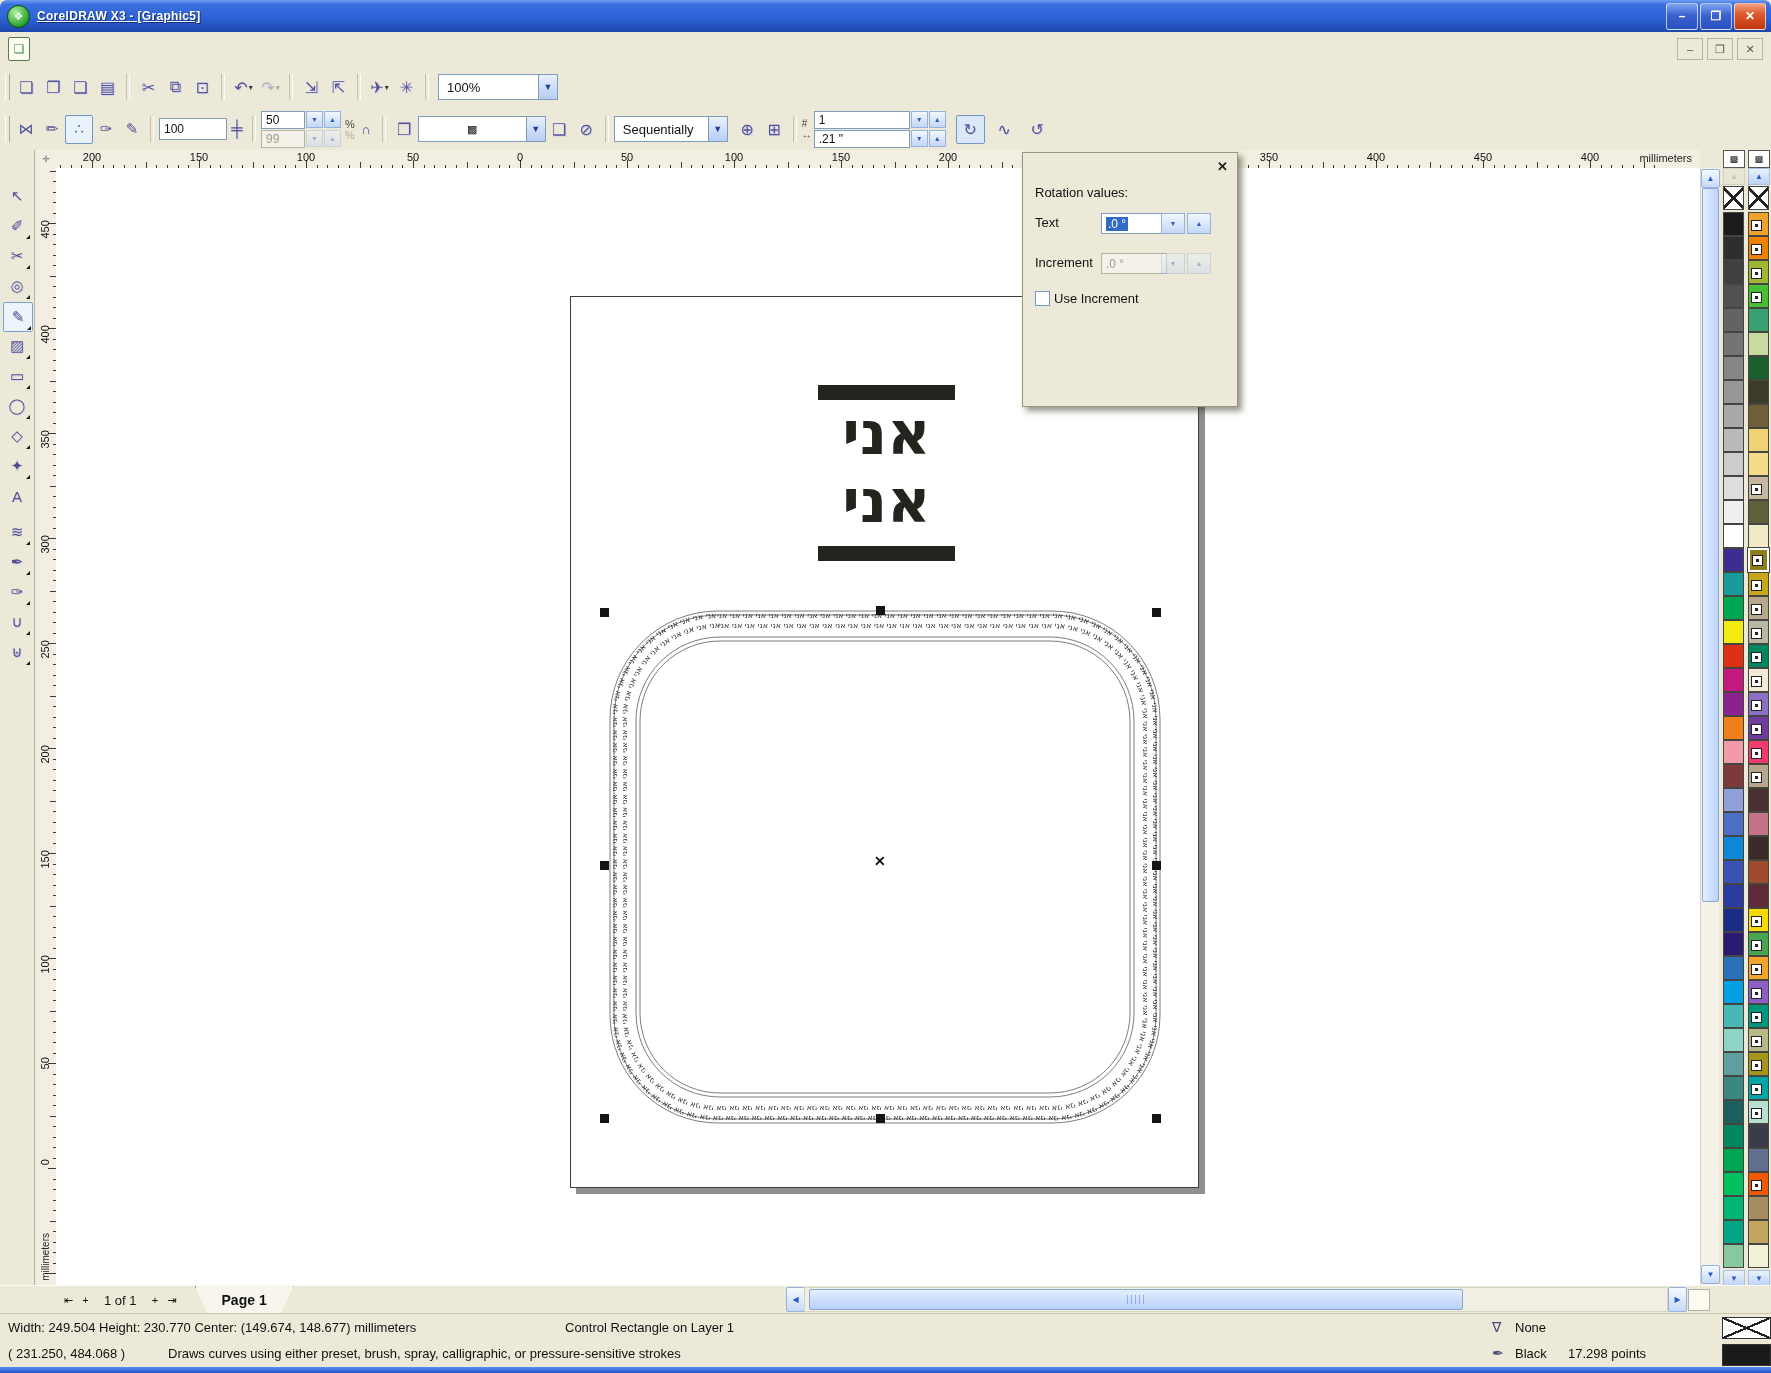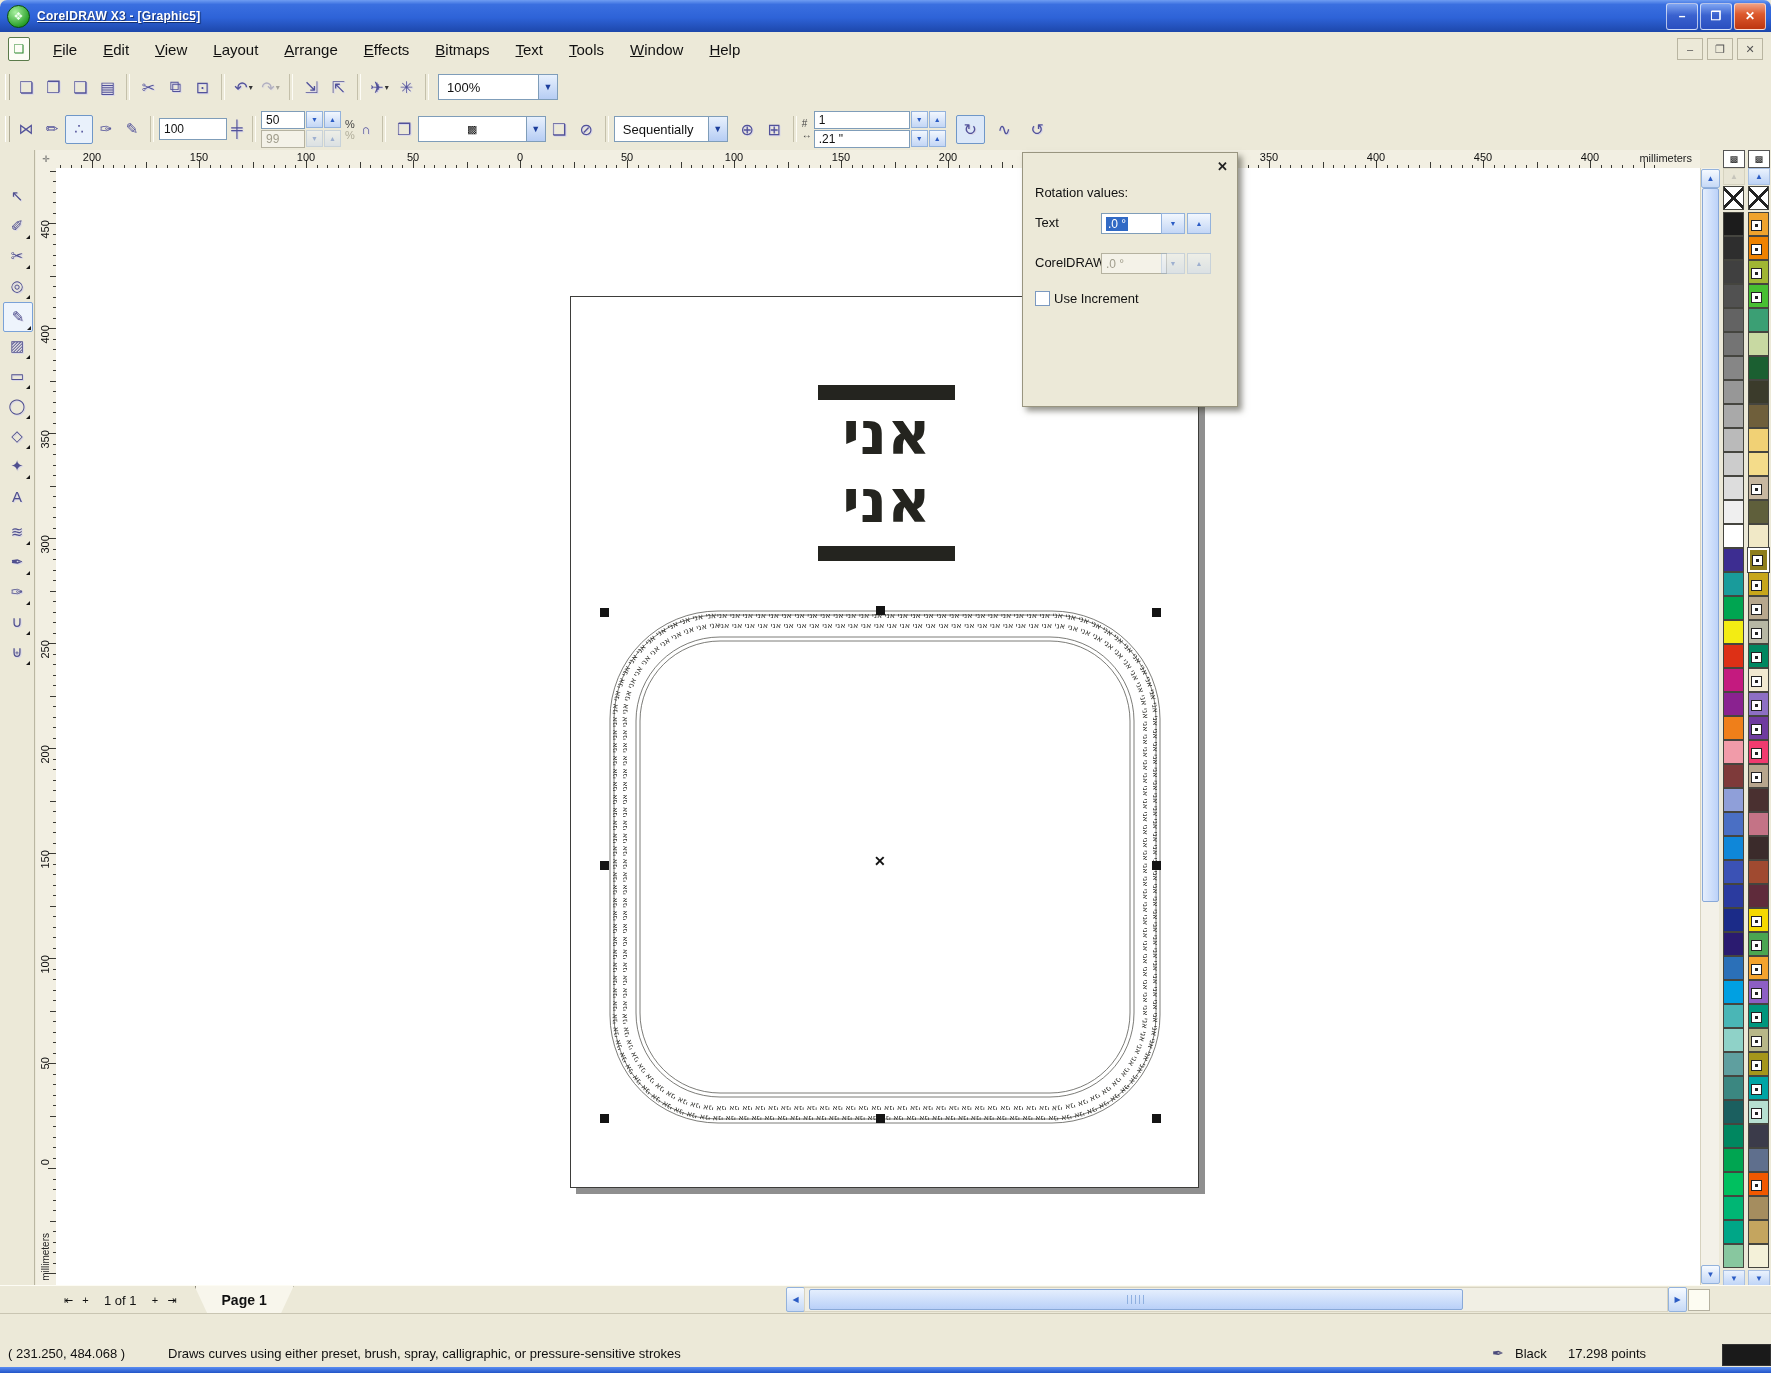--- a/index.html
+++ b/index.html
@@ -165,33 +165,20 @@
     <div class="title-text">CorelDRAW X3 - [Graphic5]</div>
     <div class="win-btns">
       <div class="wbtn">–</div>
       <div class="wbtn">❐</div>
       <div class="wbtn close">✕</div>
     </div>
   </div>
 
   <div class="menubar">
     <div class="doc-icon">❏</div>
-    <div id="menu-items" style="display:flex;">
-        <div class="menu-item">File</div>
-        <div class="menu-item">Edit</div>
-        <div class="menu-item">View</div>
-        <div class="menu-item">Layout</div>
-        <div class="menu-item">Arrange</div>
-        <div class="menu-item">Effects</div>
-        <div class="menu-item">Bitmaps</div>
-        <div class="menu-item">Text</div>
-        <div class="menu-item">Tools</div>
-        <div class="menu-item">Window</div>
-        <div class="menu-item">Help</div>
-      </div>
     <div class="child-btns">
       <div class="cbtn2">–</div>
       <div class="cbtn2">❐</div>
       <div class="cbtn2">✕</div>
     </div>
   </div>
 
   <div class="toolbar">
     <div class="grip"></div>
     <div id="std-buttons" style="display:flex;align-items:center;">
@@ -863,21 +850,21 @@
 
     <div class="rpanel">
       <div class="rclose">✕</div>
       <div class="rtitle">Rotation values:</div>
       <div class="rlabel" style="top:62px;">Text</div>
       <div class="rfield pfield" style="top:60px;">
           <span class="hl">.0 °</span>
         </div>
       <div class="rspin spin" style="left:138px;top:60px;">▼</div>
       <div class="rspin spin" style="left:164px;top:60px;">▲</div>
-      <div class="rlabel" style="top:102px;">CorelDRAW</div>
+      <div class="rlabel" style="top:102px;">Increment</div>
       <div class="rfield pfield dis" style="top:100px;">.0 °</div>
       <div class="rspin spin dis" style="left:138px;top:100px;">▼</div>
       <div class="rspin spin dis" style="left:164px;top:100px;">▲</div>
       <div class="chk" style="top:138px;"></div>
       <div class="rlabel" style="left:31px;top:138px;">Use Increment</div>
     </div>
   </div>
 
   <div class="pagebar">
     <div style="width:60px;"></div>
@@ -891,20 +878,27 @@
   <div class="hscroll">
     <div class="harr" style="left:0;">◀</div>
     <div class="htrack">
       <div class="hthumb"></div>
     </div>
     <div class="harr" style="left:882px;">▶</div>
   </div>
   <div class="splitbox"></div>
 
   <div class="statusbar">
+    <div class="srow" style="top:0;">
+      <div class="stext" style="left:8px;top:6px;">Width: 249.504 Height: 230.770 Center: (149.674, 148.677) millimeters</div>
+      <div class="stext" style="left:565px;top:6px;">Control Rectangle on Layer 1</div>
+      <div class="sicon" style="left:1492px;top:5px;">∇</div>
+      <div class="stext" style="left:1515px;top:6px;">None</div>
+      <div class="sswatch none"></div>
+    </div>
     <div class="srow" style="top:27px;text-align:center;">
       <div class="stext" style="left:8px;top:5px;">( 231.250, 484.068 )</div>
       <div class="stext" style="left:168px;top:5px;">Draws curves using either preset, brush, spray, calligraphic, or pressure-sensitive strokes</div>
       <div class="sicon" style="left:1492px;top:4px;">✒</div>
       <div class="stext" style="left:1515px;top:5px;">Black</div>
       <div class="stext" style="left:1568px;top:5px;">17.298 points</div>
       <div class="sswatch" style="background:#1a1a1a;"></div>
     </div>
   </div>
   <div class="bottomstrip"></div>

